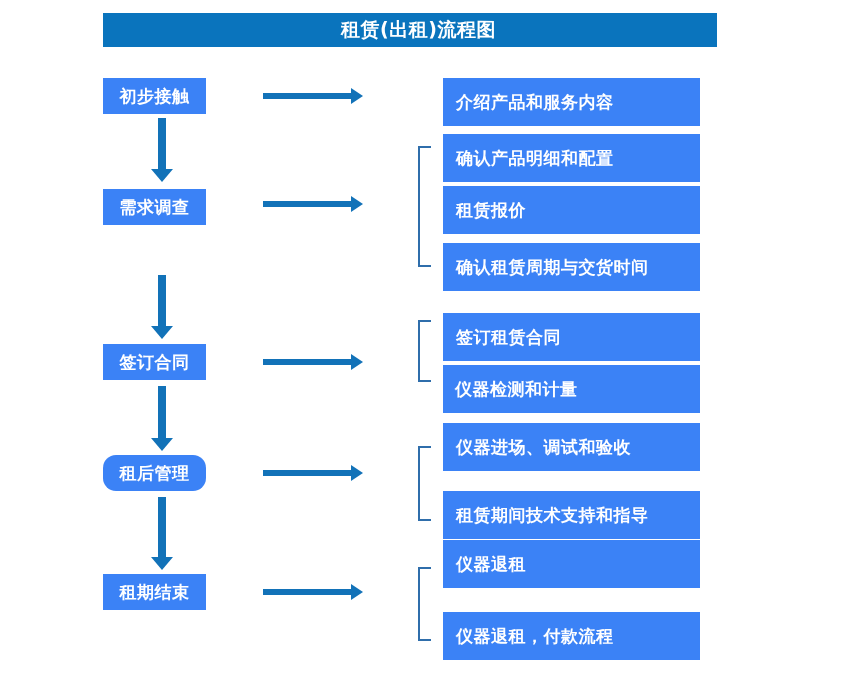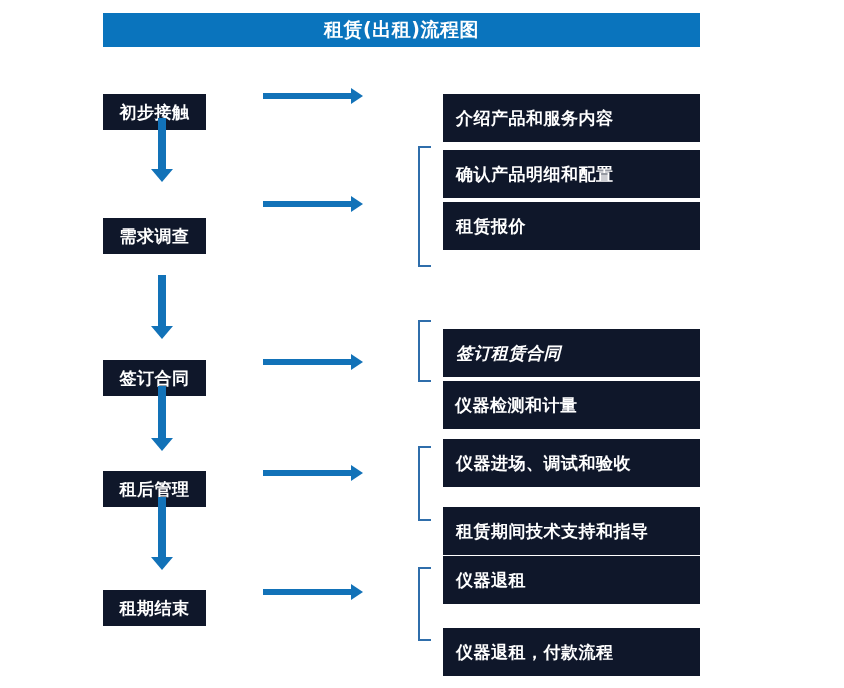--- a/index.html
+++ b/index.html
@@ -29,32 +29,32 @@
     width: 597px;
     height: 34px;
     background: #0a74bd;
     color: #ffffff;
     font-size: 19px;
     font-weight: bold;
     display: flex;
     align-items: center;
     justify-content: center;
     letter-spacing: 0.5px;
+    padding-left: 17px;
   }
 
   
   .box {
     position: absolute;
-    background: #0f172a;
+    background: #3b82f6;
     color: #ffffff;
     font-weight: bold;
     display: flex;
     align-items: center;
     box-sizing: border-box;
-    margin-top: 16px;
   }
 
   
   .box.stage {
     left: 103px;
     width: 103px;
     height: 36px;
     font-size: 17px;
     justify-content: center;
     letter-spacing: 0.5px;
@@ -129,25 +129,25 @@
 </style>
 </head>
 <body>
 
 <div id="canvas">
 
   <div class="title-bar">租赁(出租)流程图</div>
 
   <div class="box stage" style="top:78px;">初步接触</div>
 
-  <div class="box stage" style="top:202px;">需求调查</div>
+  <div class="box stage" style="top:189px;">需求调查</div>
 
   <div class="box stage" style="top:344px;">签订合同</div>
 
-  <div class="box stage" style="top:455px;">租后管理</div>
+  <div class="box stage" style="top:455px;border-radius:13px;">租后管理</div>
 
   <div class="box stage" style="top:574px;">租期结束</div>
 
   <div class="v-arrow" style="left:151px; top:118px; height:64px;">
     <div class="shaft" style="height:51px;"></div>
     <div class="head" style="top:51px;"></div>
   </div>
 
   <div class="v-arrow" style="left:151px; top:275px; height:64px;">
     <div class="shaft" style="height:51px;"></div>
@@ -194,22 +194,23 @@
   <div class="bracket" style="top:320px; height:62px;"></div>
 
   <div class="bracket" style="top:446px; height:75px;"></div>
 
   <div class="bracket" style="top:567px; height:74px;"></div>
 
   <div class="box detail" style="top:78px;">介绍产品和服务内容</div>
 
   <div class="box detail" style="top:134px;">确认产品明细和配置</div>
   <div class="box detail" style="top:186px;">租赁报价</div>
-
-  <div class="box detail" style="top:313px;font-style:italic;">签订租赁合同</div>
+  <div class="box detail" style="top:243px;">确认租赁周期与交货时间</div>
+
+  <div class="box detail" style="top:313px;">签订租赁合同</div>
   <div class="box detail" style="top:365px;padding-left:12px;">仪器检测和计量</div>
 
   <div class="box detail" style="top:491px;">租赁期间技术支持和指导</div>
   <div class="box detail" style="top:423px;">仪器进场、调试和验收</div>
 
   <div class="box detail" style="top:540px;">仪器退租</div>
   <div class="box detail" style="top:612px;">仪器退租，付款流程</div>
 
 </div>
 

